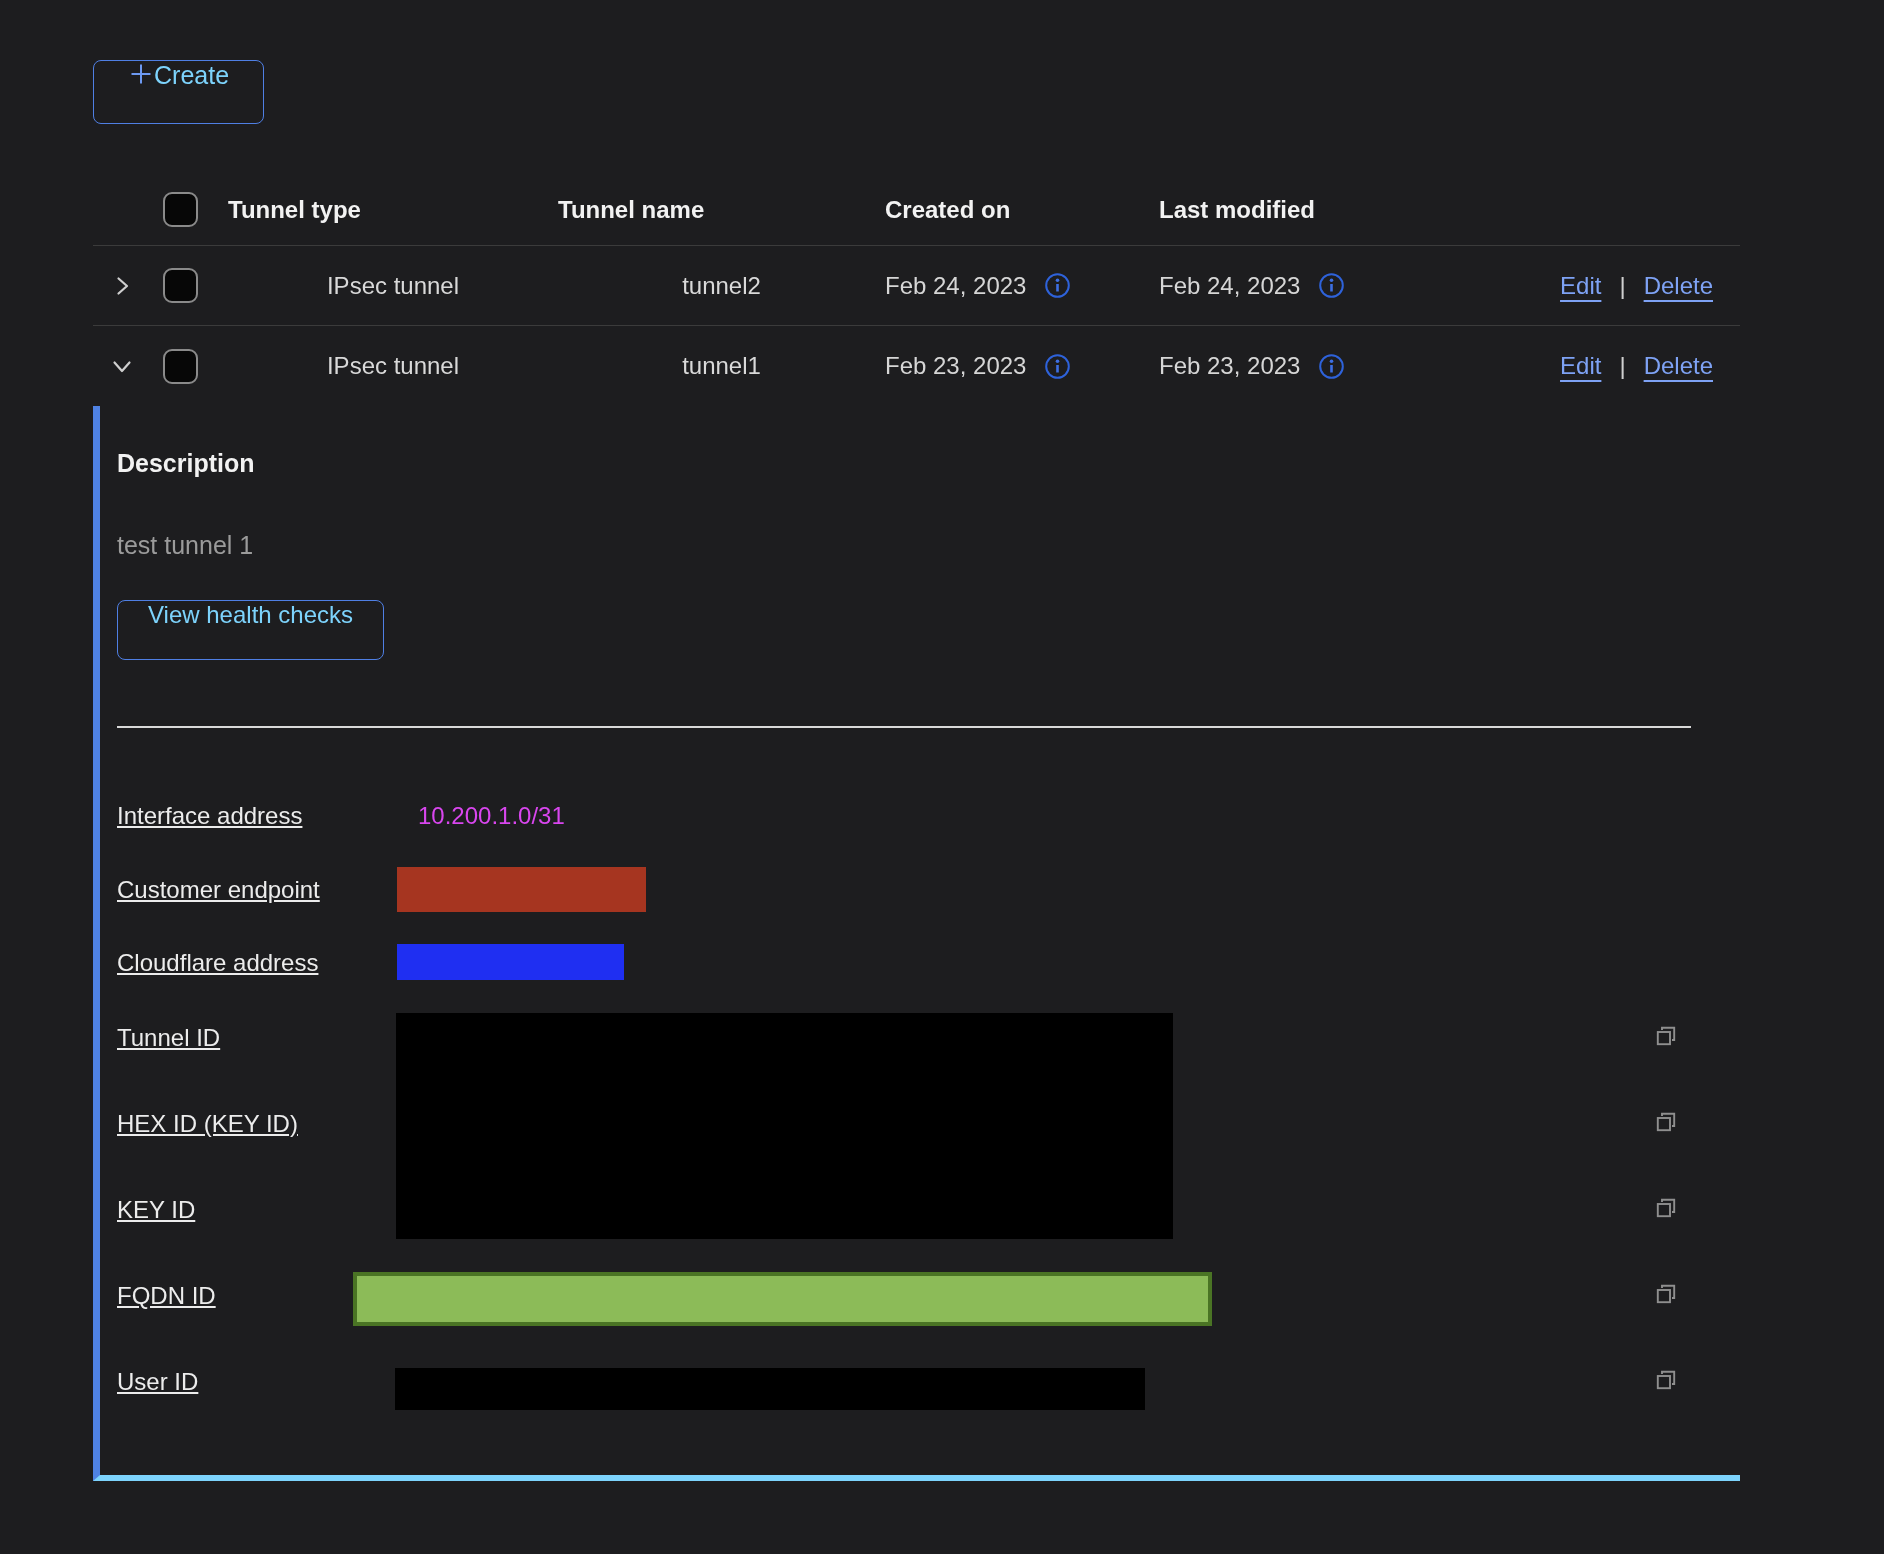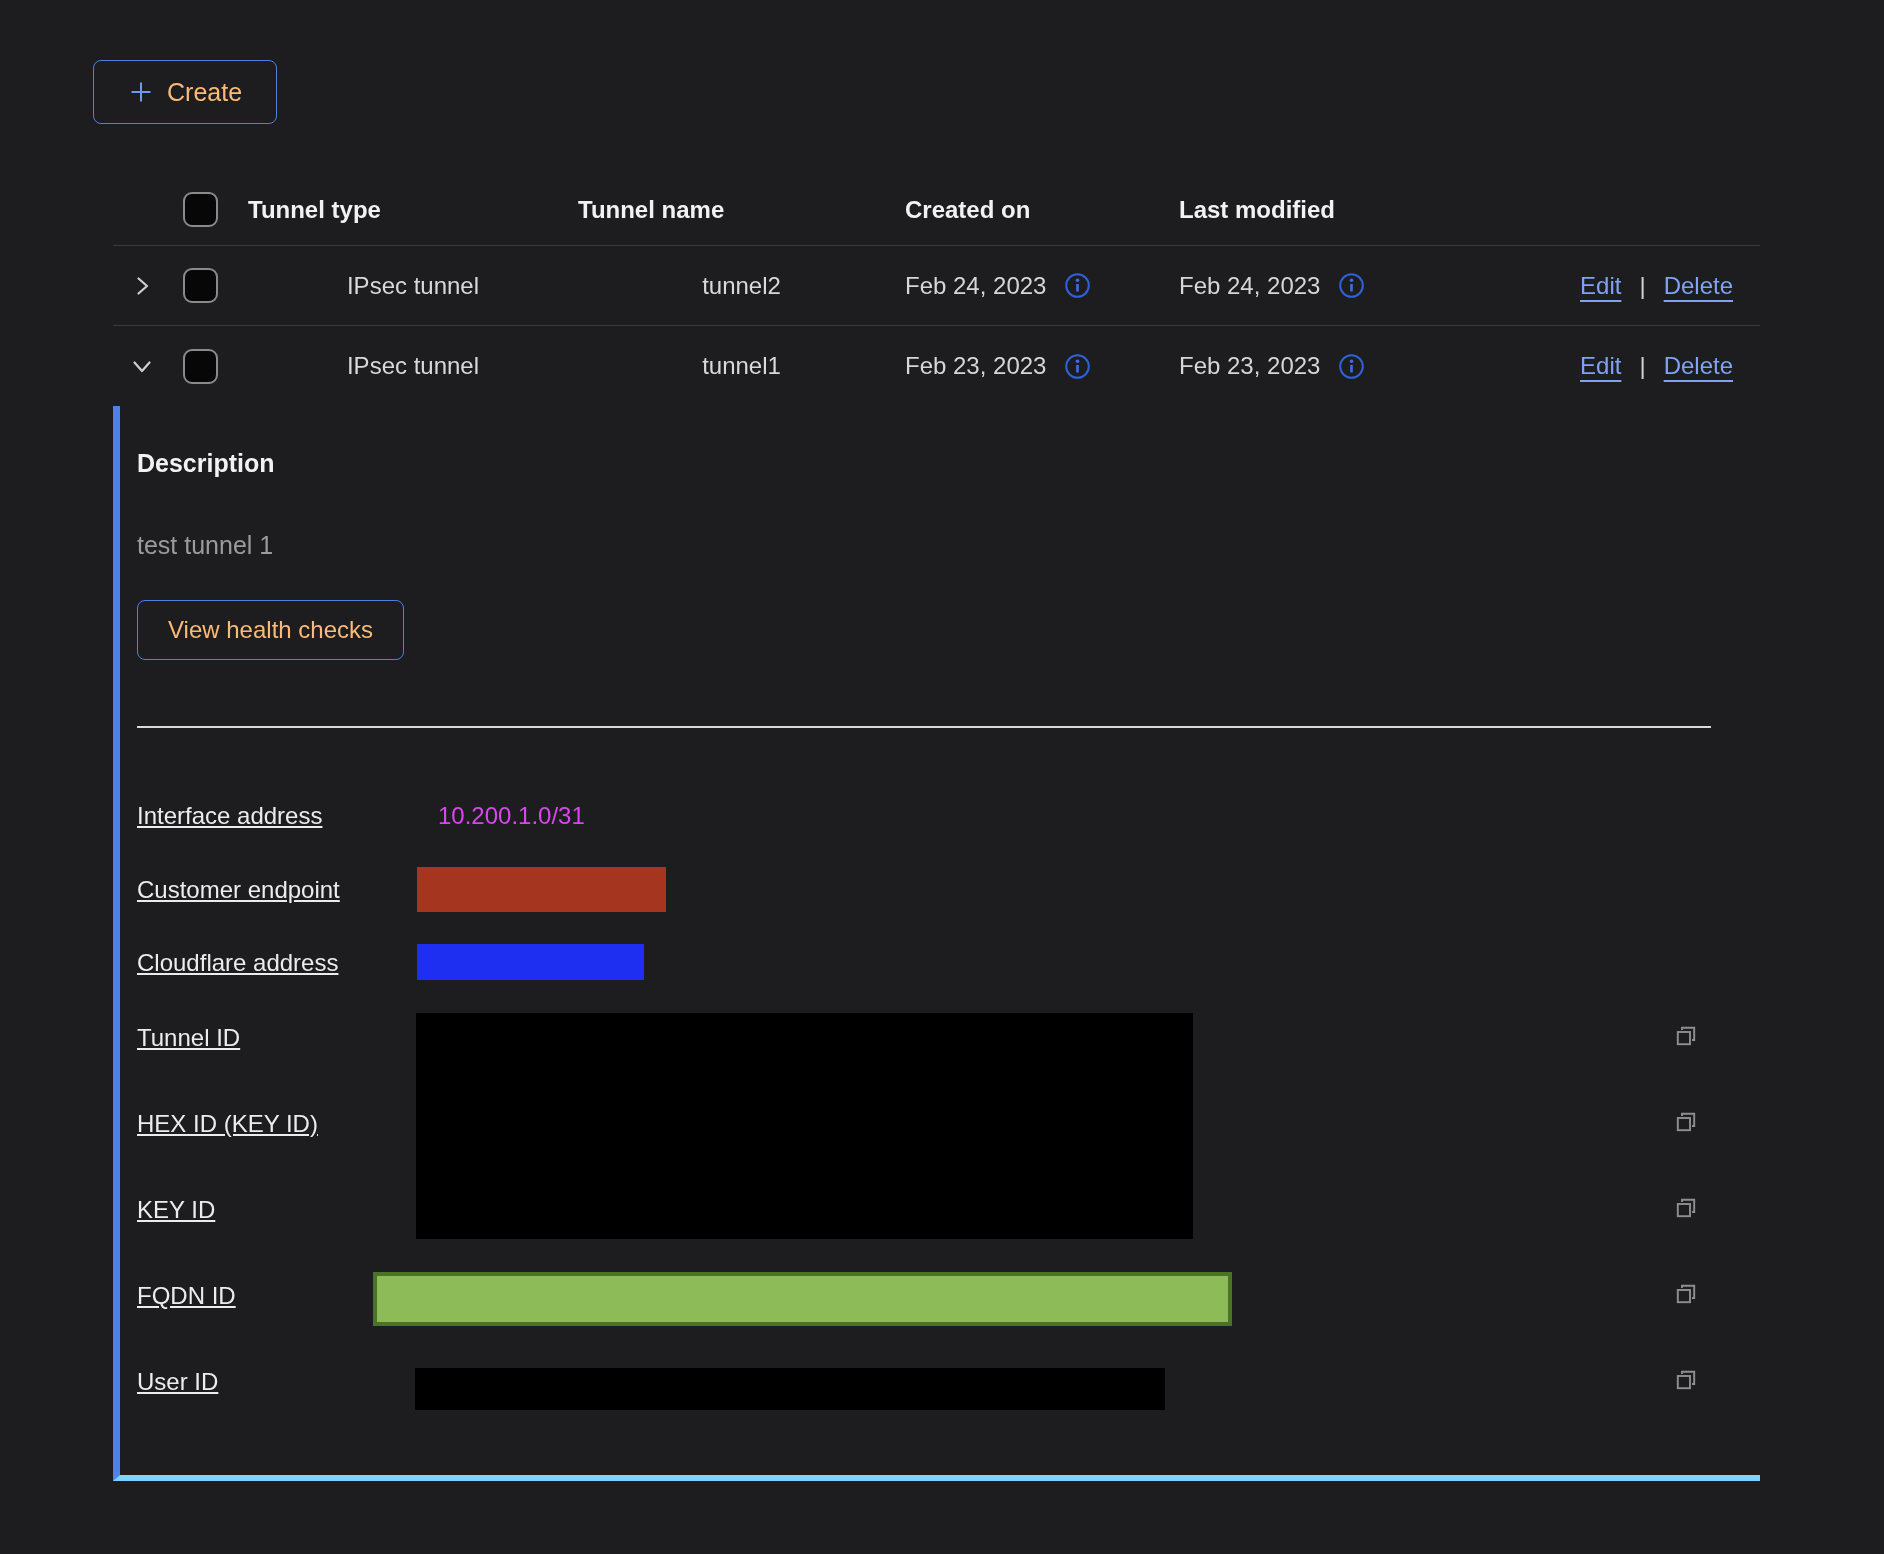--- a/index.html
+++ b/index.html
@@ -8,30 +8,30 @@
     background:#1d1d1f;
     font-family:"Liberation Sans", sans-serif;
     color:#d9d9d9;
     position:relative;
     overflow:hidden;
   }
   .page { position:absolute; left:93px; top:60px; width:1647px; }
 
   
   .btn-outline {
-    display:inline-flex; align-items:center; gap:13px;
+    display:inline-flex; align-items:flex-start; 
     background:transparent;
     border:1.5px solid #4f7fe3; border-radius:8px;
-    color:#fdba74; font-size:25px; font-family:inherit;
+    color:#7dd3fc; font-size:25px; font-family:inherit;
     height:64px; padding:0 34px; cursor:pointer;
   }
   .btn-outline.small { height:60px; padding:0 30px; font-size:24px; }
 
   
-  .table { margin-top:50px; width:1647px;margin-left:20px; }
+  .table { margin-top:50px; width:1647px; }
   .trow { display:flex; align-items:center; }
   .thead { height:72px; font-weight:bold; color:#f2f2f2; font-size:24px; border-bottom:1px solid #3b3b3b; }
   .tbodyrow { height:80px; font-size:24px; color:#d9d9d9;text-align:center; }
   .tbodyrow.bordered { border-bottom:1px solid #3b3b3b; }
   .col-exp   { width:53px;  display:flex; }
   .col-check { width:82px;  display:flex; }
   .col-type  { width:330px; }
   .col-name  { width:327px; }
   .col-created  { width:274px; display:flex; align-items:center; gap:18px; }
   .col-modified { width:381px; display:flex; align-items:center; gap:18px; }

